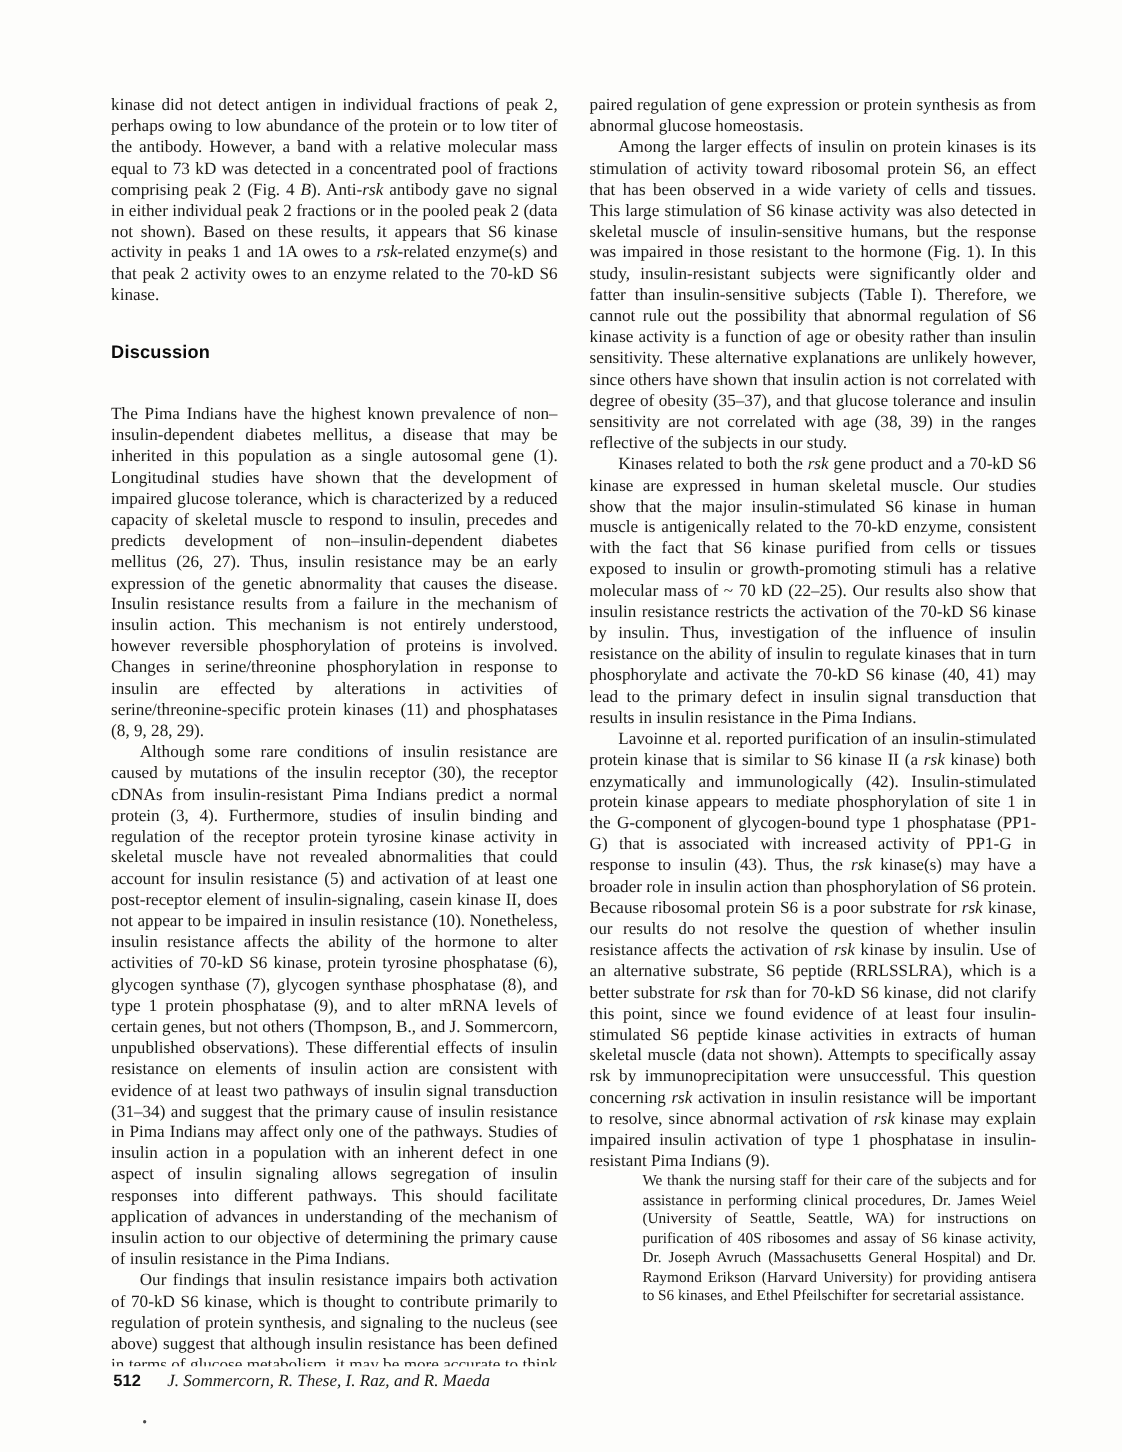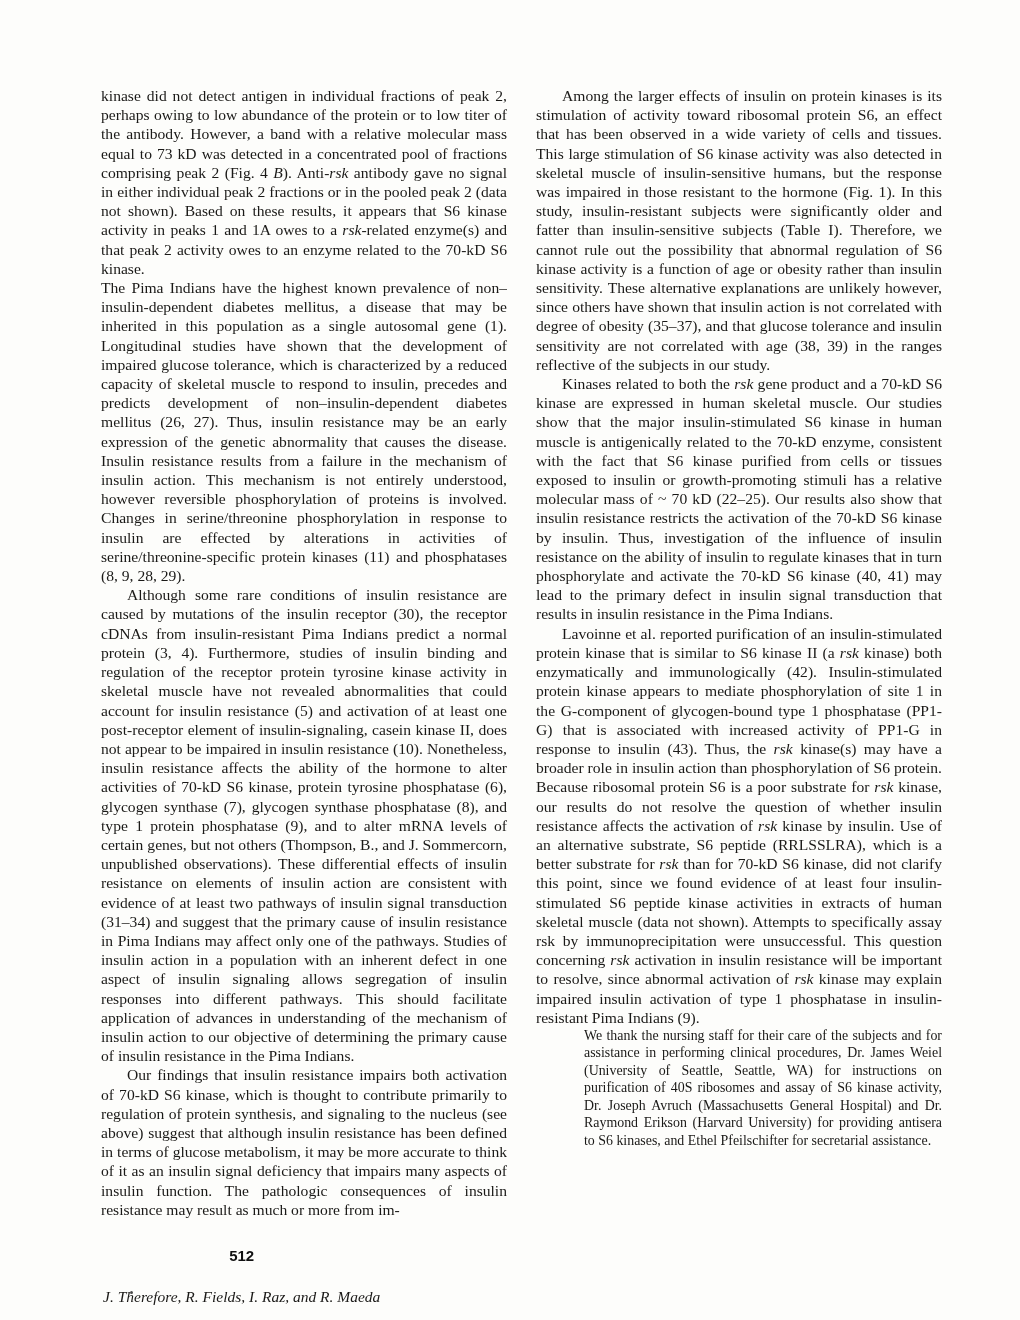--- a/index.html
+++ b/index.html
@@ -45,23 +45,22 @@
     color: #0c0c0c;
     letter-spacing: 0.2px;
     margin: 33px 0 37px 0;
   }
   .col.right-col .section-heading { margin: 26px 0 17px 0; }
   .footer {
     position: absolute;
     left: 103px;
     top: 1247px;
     display: flex;
-    align-items: center;
+    align-items: flex-start;
     gap: 24px;
-    flex-direction: column;
   }
   .page-number {
     font-family: "Liberation Sans", "DejaVu Sans", sans-serif;
     font-weight: bold;
     font-size: 15px;
     color: #111;
   }
   .footer-authors {
     font-style: italic;
     font-size: 15.5px;
@@ -77,31 +76,33 @@
     background: #4a4a4a;
   }
 </style>
 </head>
 <body>
 
 <div class="page">
   <div class="columns">
     <div class="col left-col">
         <p class="para"><span>kinase did not detect antigen in individual fractions of peak 2, perhaps owing to low abundance of the protein or to low titer of the antibody. However, a band with a relative molecular mass equal to 73 kD was detected in a concentrated pool of fractions comprising peak 2 (Fig. 4 </span><span class="it">B</span><span>). Anti-</span><span class="it">rsk</span><span> antibody gave no signal in either individual peak 2 fractions or in the pooled peak 2 (data not shown). Based on these results, it appears that S6 kinase activity in peaks 1 and 1A owes to a </span><span class="it">rsk</span><span>-related enzyme(s) and that peak 2 activity owes to an enzyme related to the 70-kD S6 kinase.</span></p>
+        <h2 class="section-heading">Discussion</h2>
         <p class="para"><span>The Pima Indians have the highest known prevalence of non–insulin-dependent diabetes mellitus, a disease that may be inherited in this population as a single autosomal gene (1). Longitudinal studies have shown that the development of impaired glucose tolerance, which is characterized by a reduced capacity of skeletal muscle to respond to insulin, precedes and predicts development of non–insulin-dependent diabetes mellitus (26, 27). Thus, insulin resistance may be an early expression of the genetic abnormality that causes the disease. Insulin resistance results from a failure in the mechanism of insulin action. This mechanism is not entirely understood, however reversible phosphorylation of proteins is involved. Changes in serine/threonine phosphorylation in response to insulin are effected by alterations in activities of serine/threonine-specific protein kinases (11) and phosphatases (8, 9, 28, 29).</span></p>
         <p class="para indent"><span>Although some rare conditions of insulin resistance are caused by mutations of the insulin receptor (30), the receptor cDNAs from insulin-resistant Pima Indians predict a normal protein (3, 4). Furthermore, studies of insulin binding and regulation of the receptor protein tyrosine kinase activity in skeletal muscle have not revealed abnormalities that could account for insulin resistance (5) and activation of at least one post-receptor element of insulin-signaling, casein kinase II, does not appear to be impaired in insulin resistance (10). Nonetheless, insulin resistance affects the ability of the hormone to alter activities of 70-kD S6 kinase, protein tyrosine phosphatase (6), glycogen synthase (7), glycogen synthase phosphatase (8), and type 1 protein phosphatase (9), and to alter mRNA levels of certain genes, but not others (Thompson, B., and J. Sommercorn, unpublished observations). These differential effects of insulin resistance on elements of insulin action are consistent with evidence of at least two pathways of insulin signal transduction (31–34) and suggest that the primary cause of insulin resistance in Pima Indians may affect only one of the pathways. Studies of insulin action in a population with an inherent defect in one aspect of insulin signaling allows segregation of insulin responses into different pathways. This should facilitate application of advances in understanding of the mechanism of insulin action to our objective of determining the primary cause of insulin resistance in the Pima Indians.</span></p>
         <p class="para indent"><span>Our findings that insulin resistance impairs both activation of 70-kD S6 kinase, which is thought to contribute primarily to regulation of protein synthesis, and signaling to the nucleus (see above) suggest that although insulin resistance has been defined in terms of glucose metabolism, it may be more accurate to think of it as an insulin signal deficiency that impairs many aspects of insulin function. The pathologic consequences of insulin resistance may result as much or more from im-</span></p>
       </div>
     <div class="col right-col">
+        <p class="para"><span>paired regulation of gene expression or protein synthesis as from abnormal glucose homeostasis.</span></p>
         <p class="para indent"><span>Among the larger effects of insulin on protein kinases is its stimulation of activity toward ribosomal protein S6, an effect that has been observed in a wide variety of cells and tissues. This large stimulation of S6 kinase activity was also detected in skeletal muscle of insulin-sensitive humans, but the response was impaired in those resistant to the hormone (Fig. 1). In this study, insulin-resistant subjects were significantly older and fatter than insulin-sensitive subjects (Table I). Therefore, we cannot rule out the possibility that abnormal regulation of S6 kinase activity is a function of age or obesity rather than insulin sensitivity. These alternative explanations are unlikely however, since others have shown that insulin action is not correlated with degree of obesity (35–37), and that glucose tolerance and insulin sensitivity are not correlated with age (38, 39) in the ranges reflective of the subjects in our study.</span></p>
         <p class="para indent"><span>Kinases related to both the </span><span class="it">rsk</span><span> gene product and a 70-kD S6 kinase are expressed in human skeletal muscle. Our studies show that the major insulin-stimulated S6 kinase in human muscle is antigenically related to the 70-kD enzyme, consistent with the fact that S6 kinase purified from cells or tissues exposed to insulin or growth-promoting stimuli has a relative molecular mass of ~ 70 kD (22–25). Our results also show that insulin resistance restricts the activation of the 70-kD S6 kinase by insulin. Thus, investigation of the influence of insulin resistance on the ability of insulin to regulate kinases that in turn phosphorylate and activate the 70-kD S6 kinase (40, 41) may lead to the primary defect in insulin signal transduction that results in insulin resistance in the Pima Indians.</span></p>
         <p class="para indent"><span>Lavoinne et al. reported purification of an insulin-stimulated protein kinase that is similar to S6 kinase II (a </span><span class="it">rsk</span><span> kinase) both enzymatically and immunologically (42). Insulin-stimulated protein kinase appears to mediate phosphorylation of site 1 in the G-component of glycogen-bound type 1 phosphatase (PP1-G) that is associated with increased activity of PP1-G in response to insulin (43). Thus, the </span><span class="it">rsk</span><span> kinase(s) may have a broader role in insulin action than phosphorylation of S6 protein. Because ribosomal protein S6 is a poor substrate for </span><span class="it">rsk</span><span> kinase, our results do not resolve the question of whether insulin resistance affects the activation of </span><span class="it">rsk</span><span> kinase by insulin. Use of an alternative substrate, S6 peptide (RRLSSLRA), which is a better substrate for </span><span class="it">rsk</span><span> than for 70-kD S6 kinase, did not clarify this point, since we found evidence of at least four insulin-stimulated S6 peptide kinase activities in extracts of human skeletal muscle (data not shown). Attempts to specifically assay rsk by immunoprecipitation were unsuccessful. This question concerning </span><span class="it">rsk</span><span> activation in insulin resistance will be important to resolve, since abnormal activation of </span><span class="it">rsk</span><span> kinase may explain impaired insulin activation of type 1 phosphatase in insulin-resistant Pima Indians (9).</span></p>
         <p class="para small"><span>We thank the nursing staff for their care of the subjects and for assistance in performing clinical procedures, Dr. James Weiel (University of Seattle, Seattle, WA) for instructions on purification of 40S ribosomes and assay of S6 kinase activity, Dr. Joseph Avruch (Massachusetts General Hospital) and Dr. Raymond Erikson (Harvard University) for providing antisera to S6 kinases, and Ethel Pfeilschifter for secretarial assistance.</span></p>
       </div>
   </div>
 
   <div class="footer">
     <span class="page-number">512</span>
-    <span class="footer-authors">J. Therefore, R. Fields, I. Raz, and R. Maeda</span>
+    <span class="footer-authors">J. Sommercorn, R. These, I. Raz, and R. Maeda</span>
   </div>
 
   <div class="stray-dot"></div>
 </div>
 
 </body></html>

